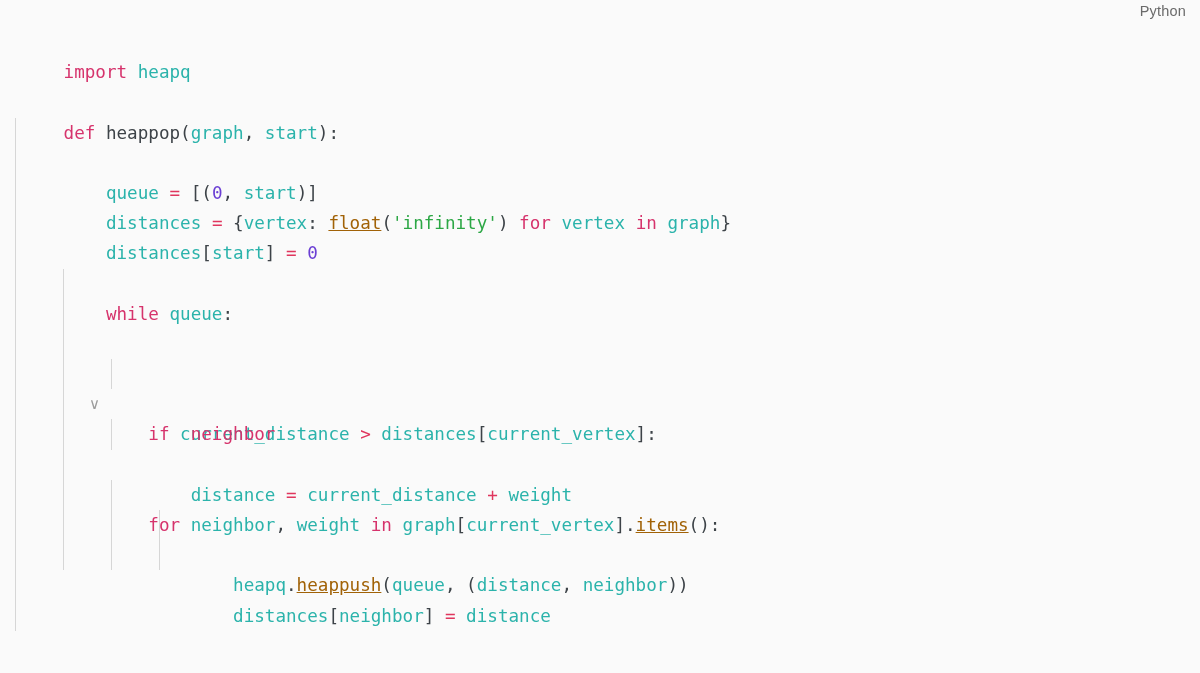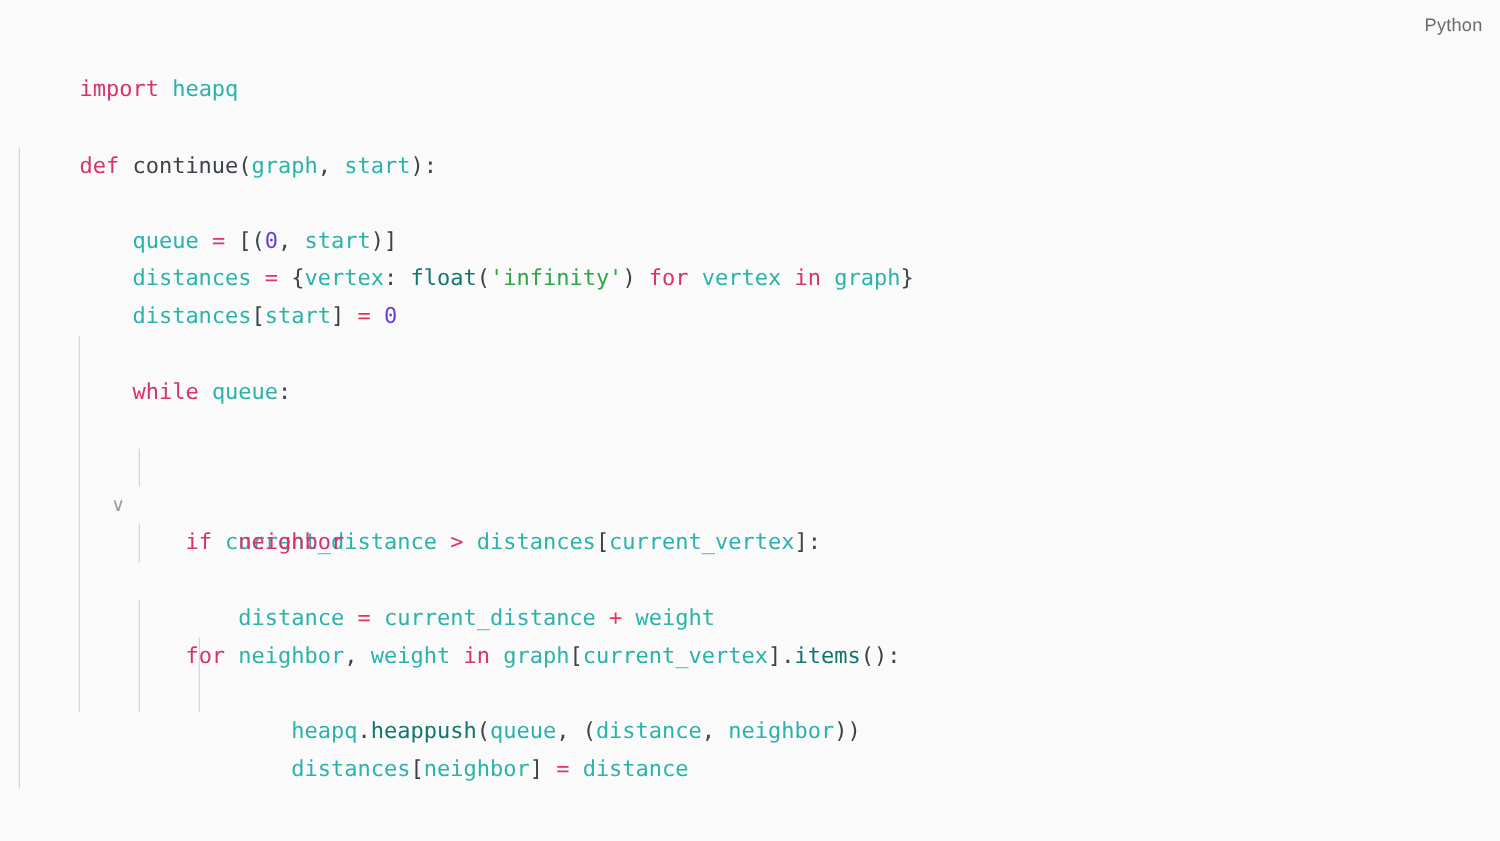--- a/index.html
+++ b/index.html
@@ -14,21 +14,21 @@
     overflow: hidden;
   }
   #editor {
     position: relative;
     width: 1200px;
     height: 673px;
     background: #fafafa;
   }
   #lang-label {
     position: absolute;
-    top: 14px;
+    top: 4px;
     right: 14px;
     font-family: "Liberation Sans", sans-serif;
     font-size: 14.5px;
     color: #6a6a6a;
     letter-spacing: 0.2px;
     line-height: 1;
   }
   #code {
     position: absolute;
     top: 27px;
@@ -65,21 +65,21 @@
   .fold {
     position: absolute;
     color: #9b9b9b;
     font-family: "DejaVu Sans", sans-serif;
     font-size: 15px;
     line-height: 30.2px;
   }
   
   .kw  { color: #d6336c; }
   .var { color: #2bb3ab; }
-  .fn  { color: #0f766e; }
+  .fn  { color: #a16207; text-decoration: underline; }
   .str { color: #2ca745; }
   .num { color: #6b3fd4; }
   .op  { color: #e0365e; }
   .pun { color: #3d4348; }
   .def { color: #3d4348; }
 </style>
 </head>
 <body>
 
 <div id="editor">
@@ -88,21 +88,21 @@
 
   <div id="code">
 
     <div class="line">
       <span class="txt"><span class="kw">import</span> <span class="var">heapq</span></span>
     </div>
 
     <div class="line"></div>
 
     <div class="line">
-      <span class="txt"><span class="kw">def</span> <span class="def">continue</span><span class="pun">(</span><span class="var">graph</span><span class="pun">,</span> <span class="var">start</span><span class="pun">):</span></span>
+      <span class="txt"><span class="kw">def</span> <span class="def">heappop</span><span class="pun">(</span><span class="var">graph</span><span class="pun">,</span> <span class="var">start</span><span class="pun">):</span></span>
     </div>
 
     <div class="line">
       <span class="guides"><i class="g" style="left:15px"></i></span>
       <span class="txt">    <span class="var">queue</span> <span class="op">=</span> <span class="pun">[(</span><span class="num">0</span><span class="pun">,</span> <span class="var">start</span><span class="pun">)]</span></span>
     </div>
 
     <div class="line">
       <span class="guides"><i class="g" style="left:15px"></i></span>
       <span class="txt">    <span class="var">distances</span> <span class="op">=</span> <span class="pun">{</span><span class="var">vertex</span><span class="pun">:</span> <span class="fn">float</span><span class="pun">(</span><span class="str">'infinity'</span><span class="pun">)</span> <span class="kw">for</span> <span class="var">vertex</span> <span class="kw">in</span> <span class="var">graph</span><span class="pun">}</span></span>

